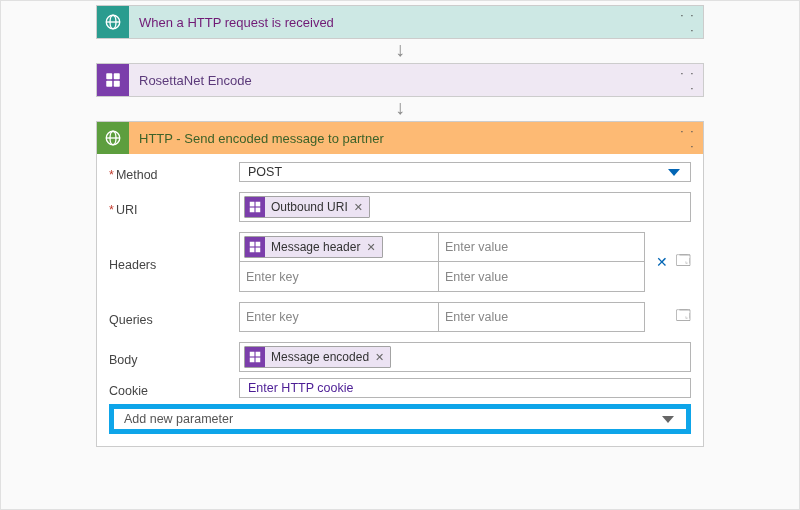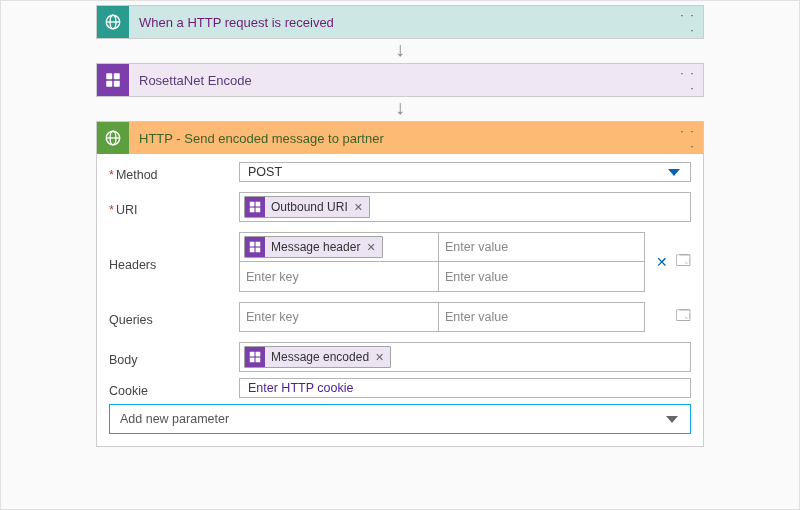--- a/index.html
+++ b/index.html
@@ -180,21 +180,21 @@
     justify-content: flex-end;
     gap: 8px;
     padding-left: 6px;
     color: #0366b5;
     font-size: 14px;
   }
   .kv-actions .dim { color: #666; }
 
   .add-param {
     margin-top: 6px;
-    border: 1px solid #0ea5e9;
+    border: 5px solid #0ea5e9;
     height: 30px;
     display: flex;
     align-items: center;
     justify-content: space-between;
     padding: 0 10px;
     color: #555;
     font-size: 12.5px;
     cursor: pointer;
   }
 

